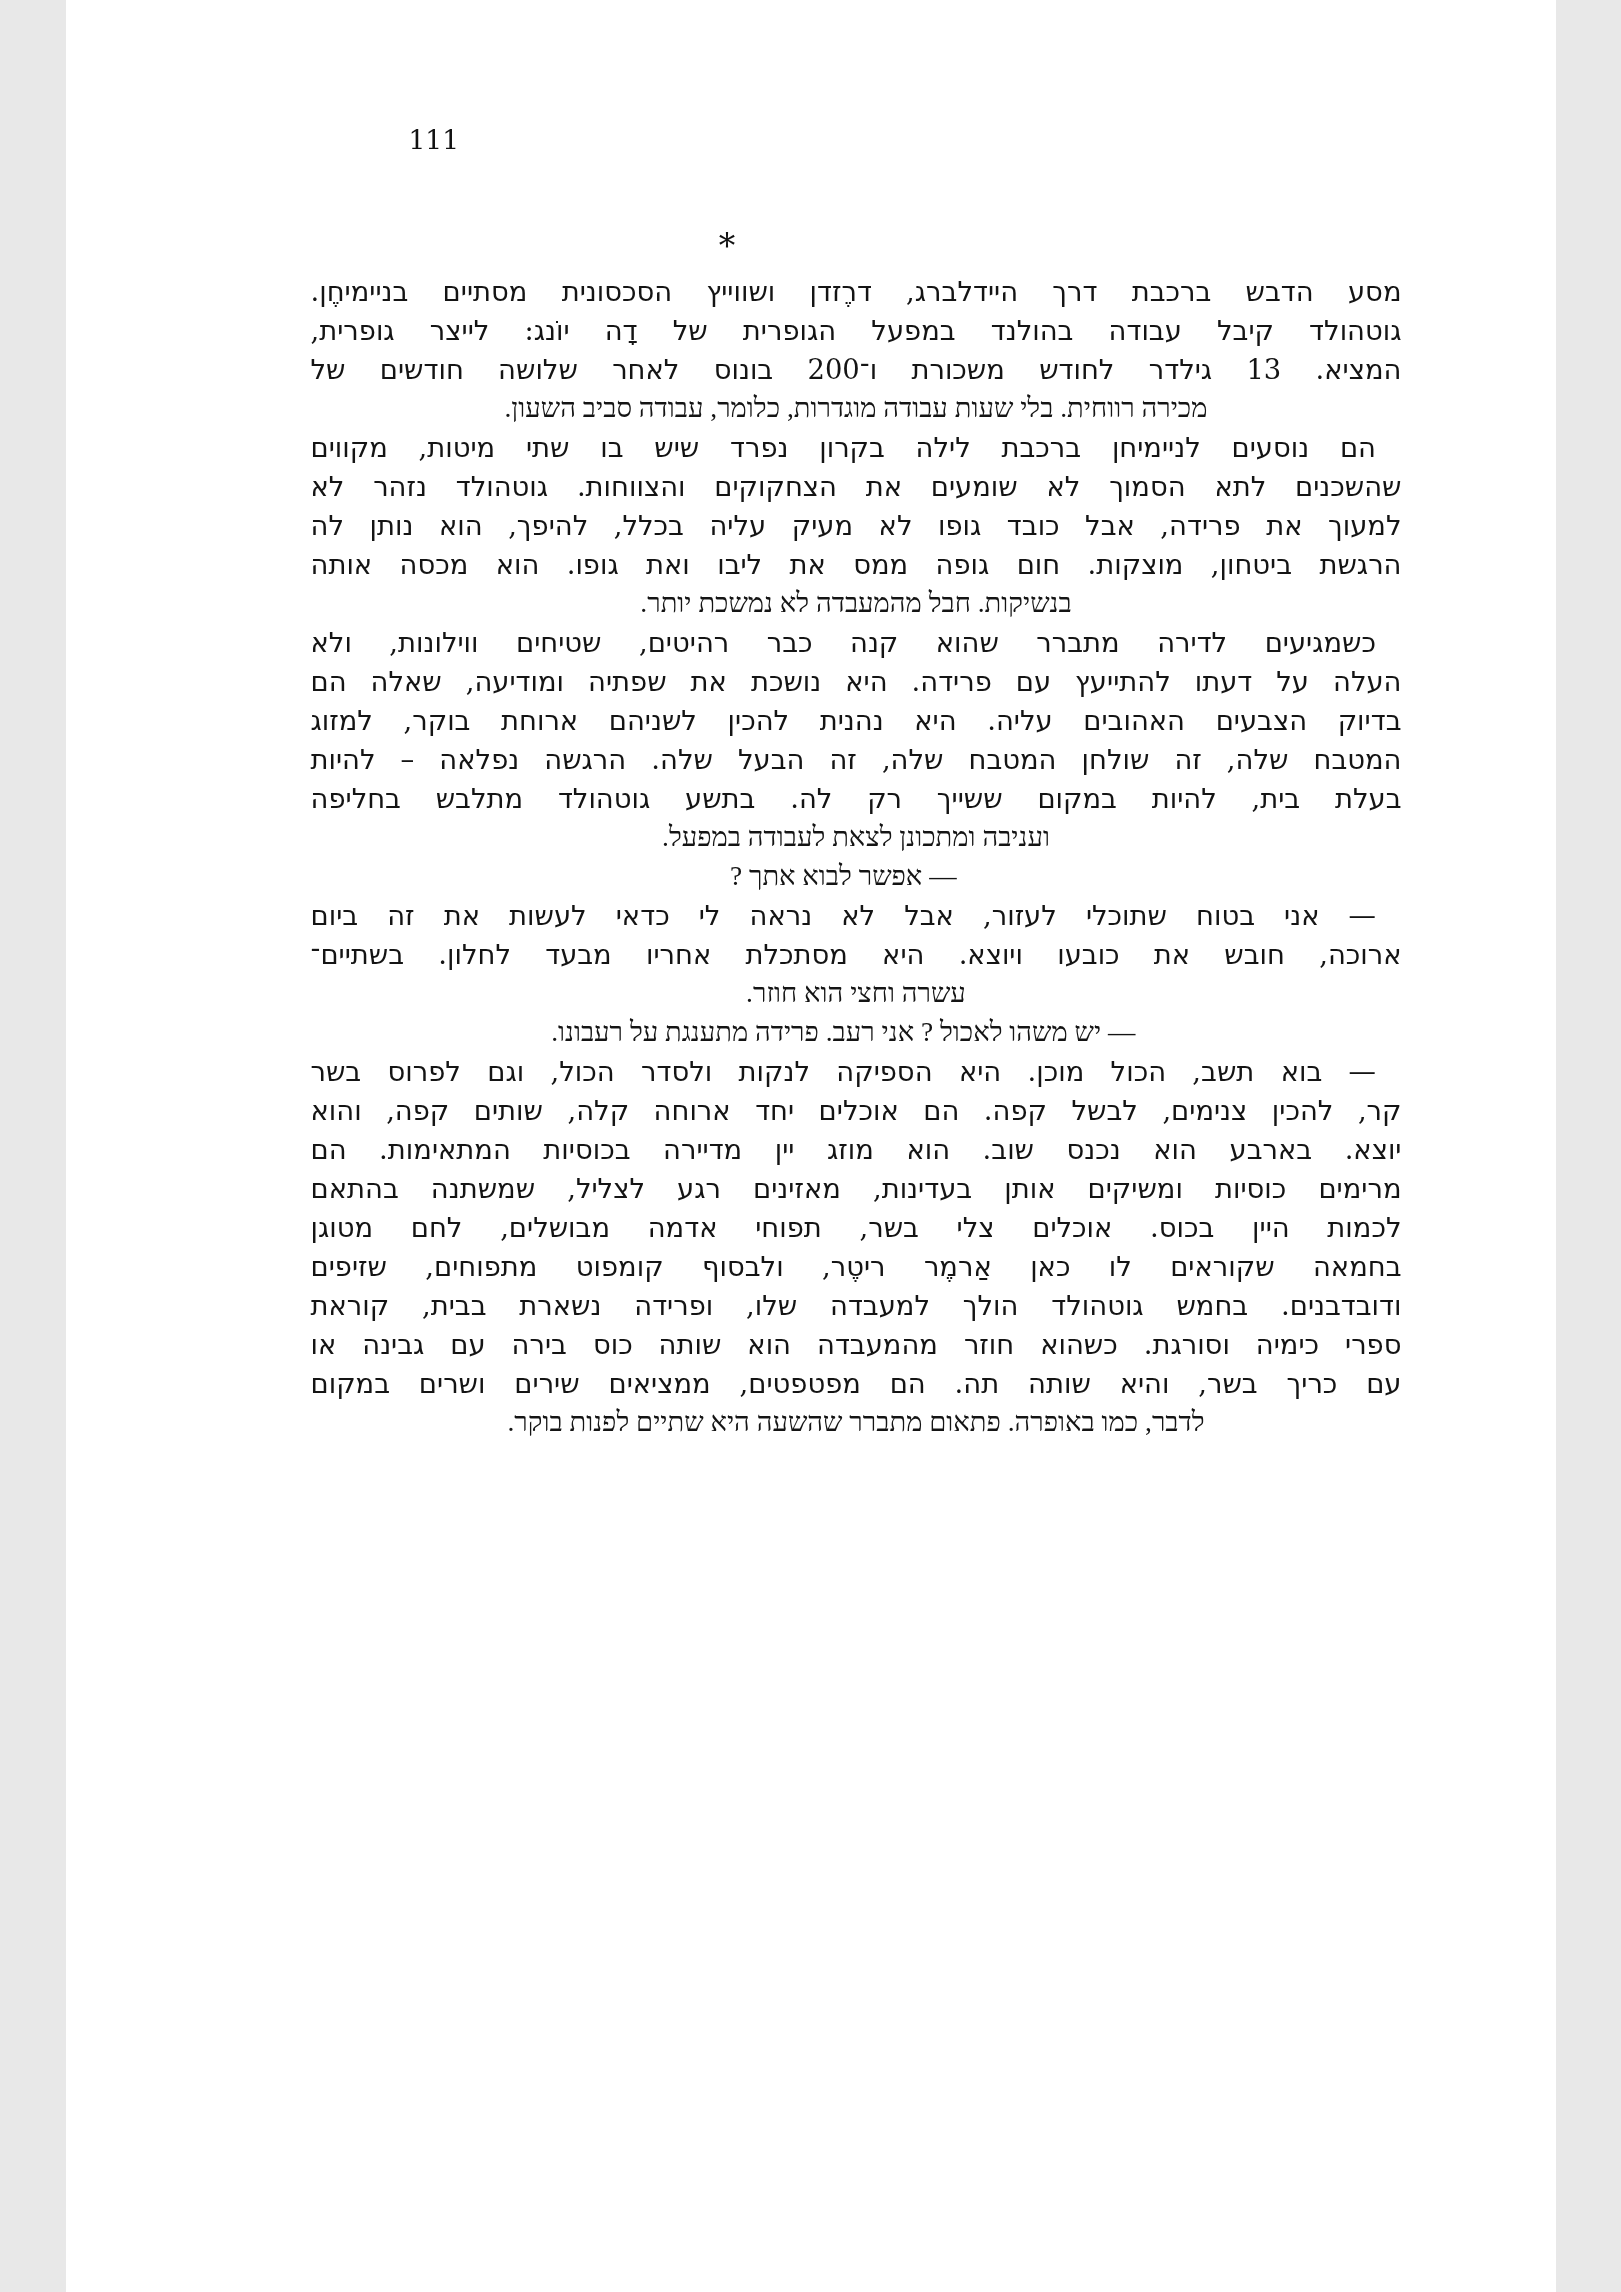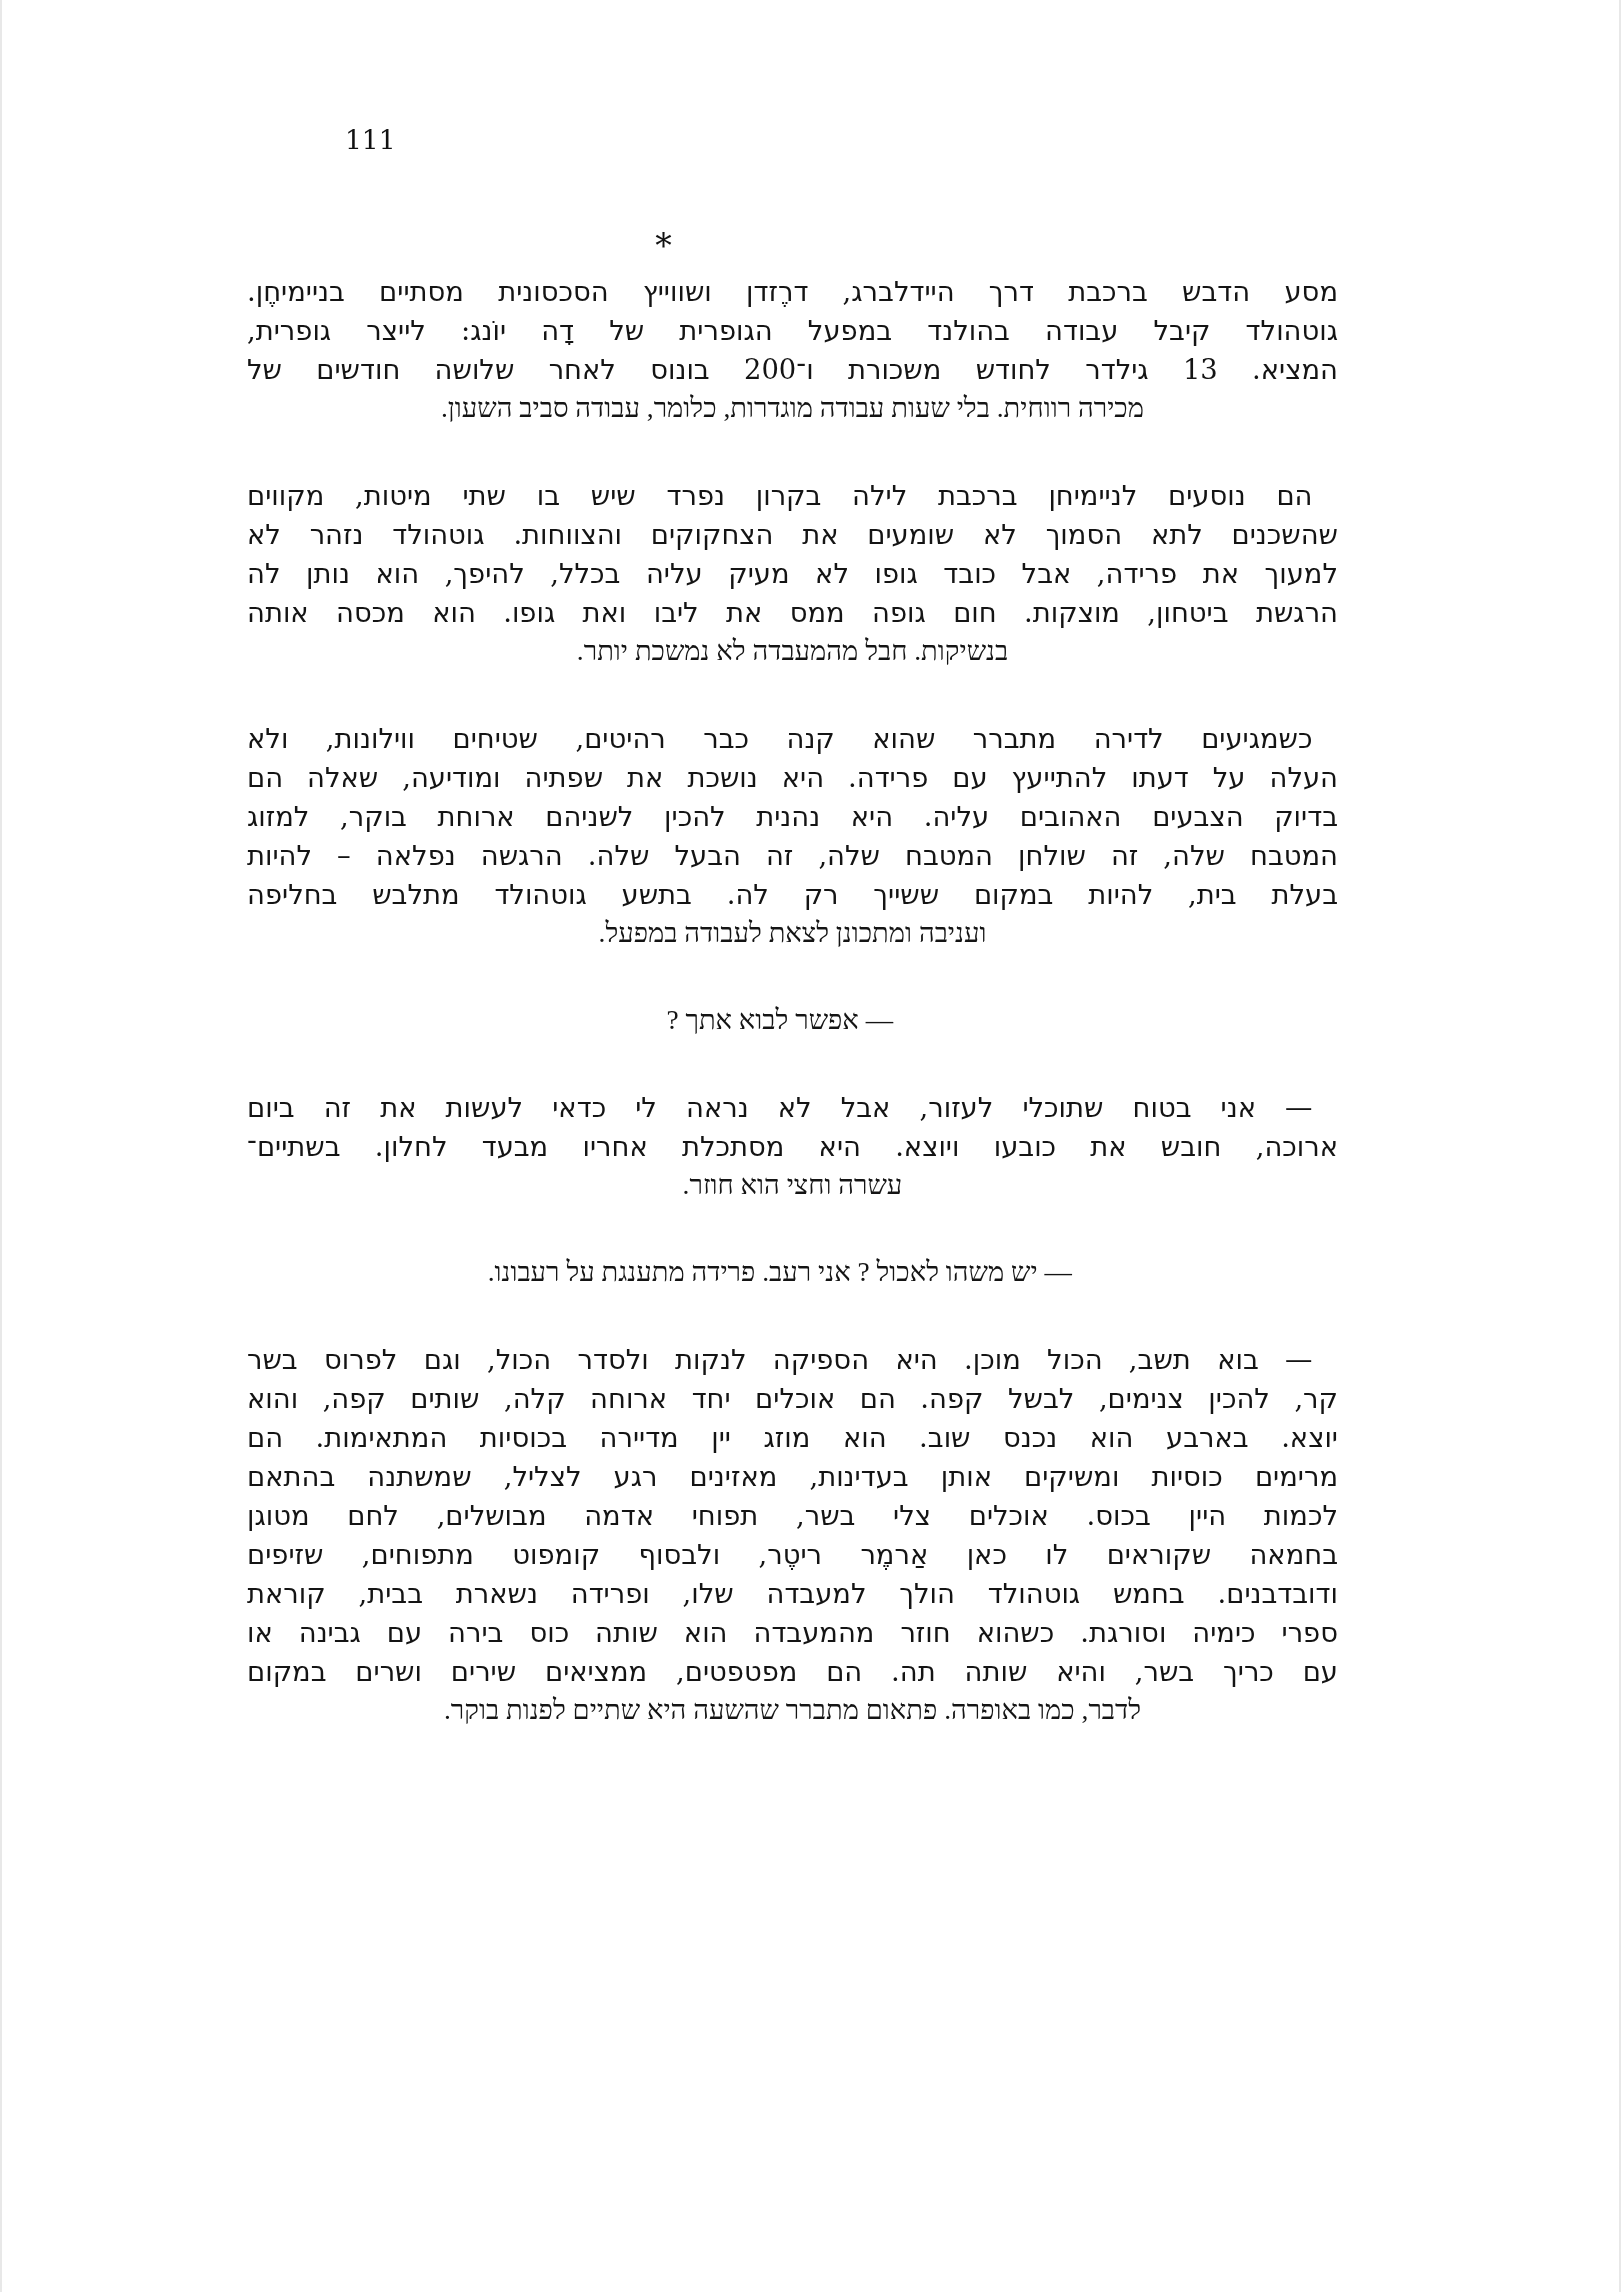--- a/index.html
+++ b/index.html
@@ -2,21 +2,21 @@
 <html lang="he"><head>
 <meta charset="utf-8">
 <style>
   html, body {
     margin: 0;
     padding: 0;
     background: #e8e8e8;
   }
   .sheet {
     position: relative;
-    width: 1617px;
+    width: 1490px;
     height: 2293px;
     margin: 0 auto;
     background: #ffffff;
     color: #111111;
     overflow: hidden;
   }
   .page-number {
     position: absolute;
     left: 343px;
     top: 125px;
@@ -54,21 +54,20 @@
     text-align: justify;
     text-align-last: justify;
   }
   .line.last {
     text-align: center;
     text-align-last: auto;
     font-family: Liberation Serif, serif;
   }
   .line.first {
     padding-right: 25.5px;
-    margin-top: 48px;
   }
 </style>
 </head>
 <body>
 
 <div class="sheet">
   <div class="page-number">111</div>
   <div class="section-divider">*</div>
   <div class="text-block" id="text-block">
       <div class="line">מסע הדבש ברכבת דרך היידלברג, דרֶזדן ושווייץ הסכסונית מסתיים בניימיחֶן.</div>

